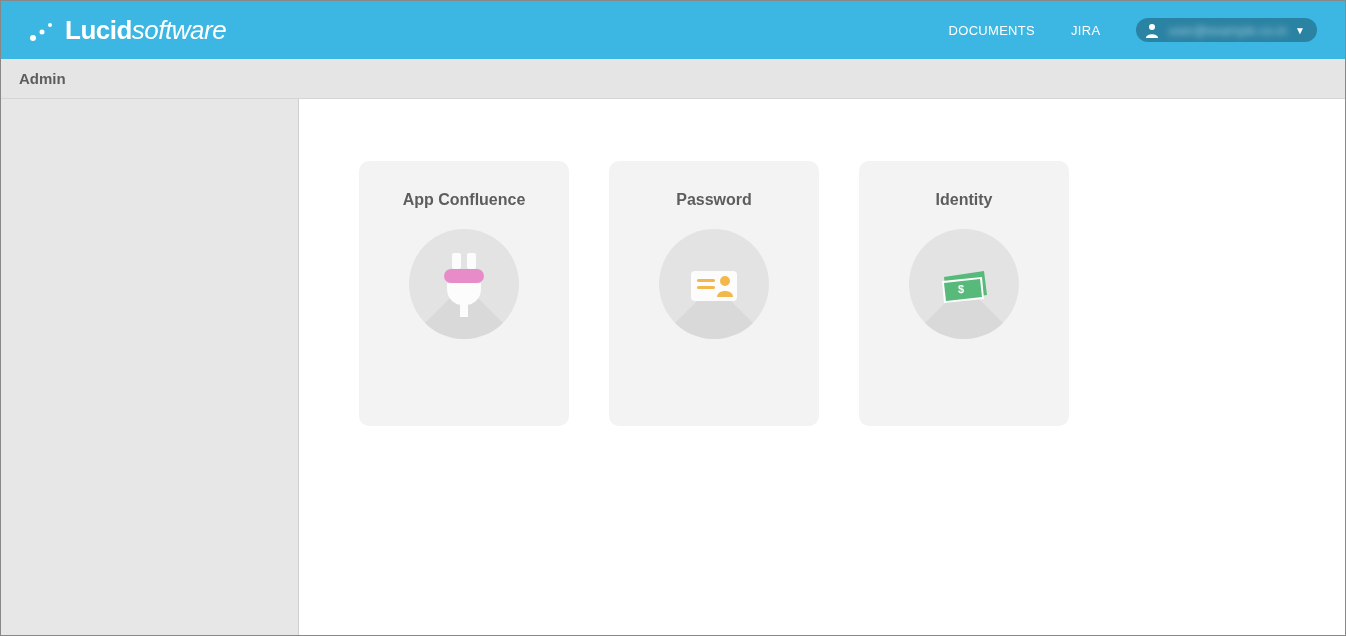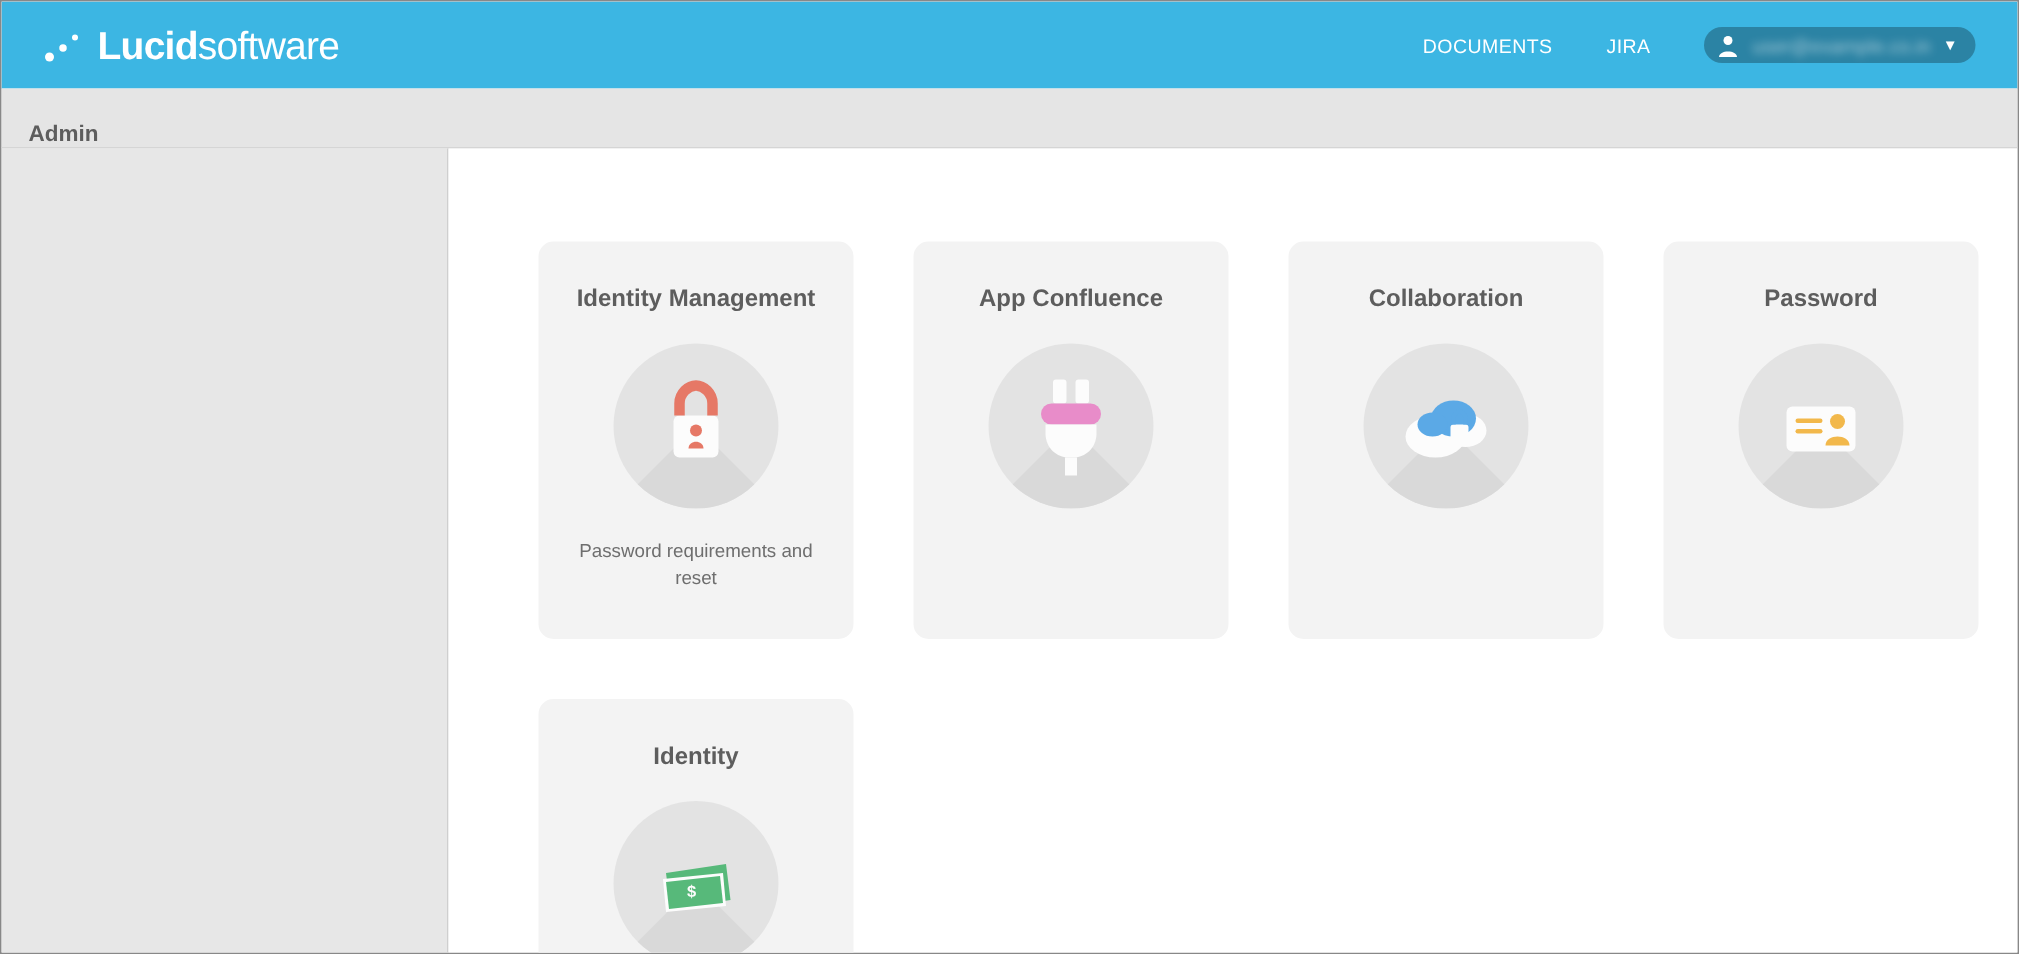--- a/index.html
+++ b/index.html
@@ -3,29 +3,29 @@
   <meta charset="utf-8">
   <style>
     * { margin: 0; padding: 0; box-sizing: border-box; }
     body { font-family: -apple-system, BlinkMacSystemFont, "Segoe UI", Arial, sans-serif; background: #fff; width: 1346px; height: 636px; overflow: hidden; border: 1px solid #888; }
     
     .header { background: #3cb6e3; height: 58px; display: flex; align-items: center; padding: 0 28px 0 28px; justify-content: space-between; }
     .logo-area { display: flex; align-items: center; gap: 10px; }
     .logo-dots { display: flex; align-items: baseline; gap: 3px; }
     .logo-text { color: #fff; font-size: 26px; letter-spacing: -0.5px; }
     .logo-text .bold { font-weight: 700; text-align: right; }
-    .logo-text .light { font-weight: 300; }
+    .logo-text .light { font-weight: 300; font-style: italic; }
     .nav-right { display: flex; align-items: center; gap: 36px; }
     .nav-link { color: #fff; font-size: 13px; font-weight: 500; letter-spacing: 0.3px; }
     .user-pill { background: rgba(0,0,0,0.28); border-radius: 14px; padding: 4px 12px 4px 8px; display: flex; align-items: center; gap: 8px; cursor: pointer; }
     .user-pill .avatar { display: inline-flex; }
     .user-pill .email { color: rgba(255,255,255,0.55); font-size: 13px; filter: blur(3px); }
     .user-pill .chevron { color: #fff; font-size: 10px; }
     
-    .subheader { background: #e5e5e5; height: 40px; display: flex; align-items: flex-end; padding: 0 18px; border-bottom: 1px solid #d5d5d5; }
+    .subheader { background: #e5e5e5; height: 40px; display: flex; align-items: center; padding: 0 18px; border-bottom: 1px solid #d5d5d5; }
     .subheader-title { color: #5d5d5d; font-weight: 700; font-size: 15px; }
     
     .layout { display: flex; height: calc(636px - 58px - 40px); }
     .sidebar { width: 298px; background: #e7e7e7; border-right: 1px solid #cfcfcf; }
     .content { flex: 1; background: #fff; padding: 62px 0 0 60px; overflow: hidden; position: relative; }
     
     .card-grid { display: flex; flex-wrap: wrap; gap: 40px; }
     .card { width: 210px; height: 265px; background: #f3f3f3; border-radius: 10px; display: flex; flex-direction: column; align-items: center; padding: 30px 20px 20px 20px; cursor: pointer; }
     .card-title { color: #5d5d5d; font-weight: 700; font-size: 16px; margin-bottom: 20px; }
     .card-icon-wrap { width: 110px; height: 110px; border-radius: 55px; background: #e3e3e3; display: flex; align-items: center; justify-content: center; position: relative; overflow: hidden; margin-bottom: 20px; }
@@ -66,63 +66,35 @@
 <div class="subheader">
   <span class="subheader-title">Admin</span>
 </div>
 
 <div class="layout">
   <div class="sidebar"></div>
   <div class="content">
     <div class="card-grid">
 
 
-      <div class="card">
-        <div class="card-title">Identity Management</div>
-        <div class="card-icon-wrap">
-          <svg width="110" height="110" viewBox="0 0 110 110">
-            <path d="M55 55 L110 110 L0 110 Z" fill="#d9d9d9"></path>
-            <rect x="40" y="48" width="30" height="28" rx="4" fill="#fcfcfc"></rect>
-            <path d="M44 48 L44 40 C44 33 50 28 55 28 C60 28 66 33 66 40 L66 48" stroke="#e67866" stroke-width="7" fill="none"></path>
-            <circle cx="55" cy="58" r="4" fill="#e67866"></circle>
-            <path d="M50 70 C50 64 60 64 60 70 Z" fill="#e67866"></path>
-          </svg>
-        </div>
-        <div class="card-desc">Password requirements and reset</div>
-      </div>
 
       <div class="card">
         <div class="card-title">App Confluence</div>
         <div class="card-icon-wrap">
           <svg width="110" height="110" viewBox="0 0 110 110">
             <path d="M55 55 L110 110 L0 110 Z" fill="#d9d9d9"></path>
             <rect x="43" y="24" width="9" height="16" rx="2" fill="#fcfcfc"></rect>
             <rect x="58" y="24" width="9" height="16" rx="2" fill="#fcfcfc"></rect>
             <rect x="35" y="40" width="40" height="14" rx="7" fill="#e88cc9"></rect>
             <path d="M38 54 L72 54 L72 60 C72 70 64 76 57 76 L53 76 C46 76 38 70 38 60 Z" fill="#fcfcfc"></path>
             <rect x="51" y="76" width="8" height="12" fill="#fcfcfc"></rect>
           </svg>
         </div>
       </div>
 
-      <div class="card">
-        <div class="card-title">Collaboration</div>
-        <div class="card-icon-wrap">
-          <svg width="110" height="110" viewBox="0 0 110 110">
-            <path d="M55 55 L110 110 L0 110 Z" fill="#d9d9d9"></path>
-            <ellipse cx="48" cy="62" rx="20" ry="14" fill="#fcfcfc"></ellipse>
-            <ellipse cx="68" cy="58" rx="14" ry="11" fill="#fcfcfc"></ellipse>
-            <ellipse cx="60" cy="50" rx="15" ry="12" fill="#5ba9e6"></ellipse>
-            <ellipse cx="46" cy="54" rx="10" ry="8" fill="#5ba9e6"></ellipse>
-            <rect x="58" y="54" width="12" height="11" rx="2" fill="#fcfcfc"></rect>
-            <path d="M60 54 L60 50 C60 47 63 45 64 45 C65 45 68 47 68 50 L68 54" stroke="#5ba9e6" stroke-width="3" fill="none"></path>
-          </svg>
-        </div>
-        <div class="card-desc"></div>
-      </div>
 
       <div class="card">
         <div class="card-title">Password</div>
         <div class="card-icon-wrap">
           <svg width="110" height="110" viewBox="0 0 110 110">
             <path d="M55 55 L110 110 L0 110 Z" fill="#d9d9d9"></path>
             <rect x="32" y="42" width="46" height="30" rx="4" fill="#fcfcfc"></rect>
             <rect x="38" y="50" width="18" height="3" rx="1.5" fill="#f2b84b"></rect>
             <rect x="38" y="57" width="18" height="3" rx="1.5" fill="#f2b84b"></rect>
             <circle cx="66" cy="52" r="5" fill="#f2b84b"></circle>

